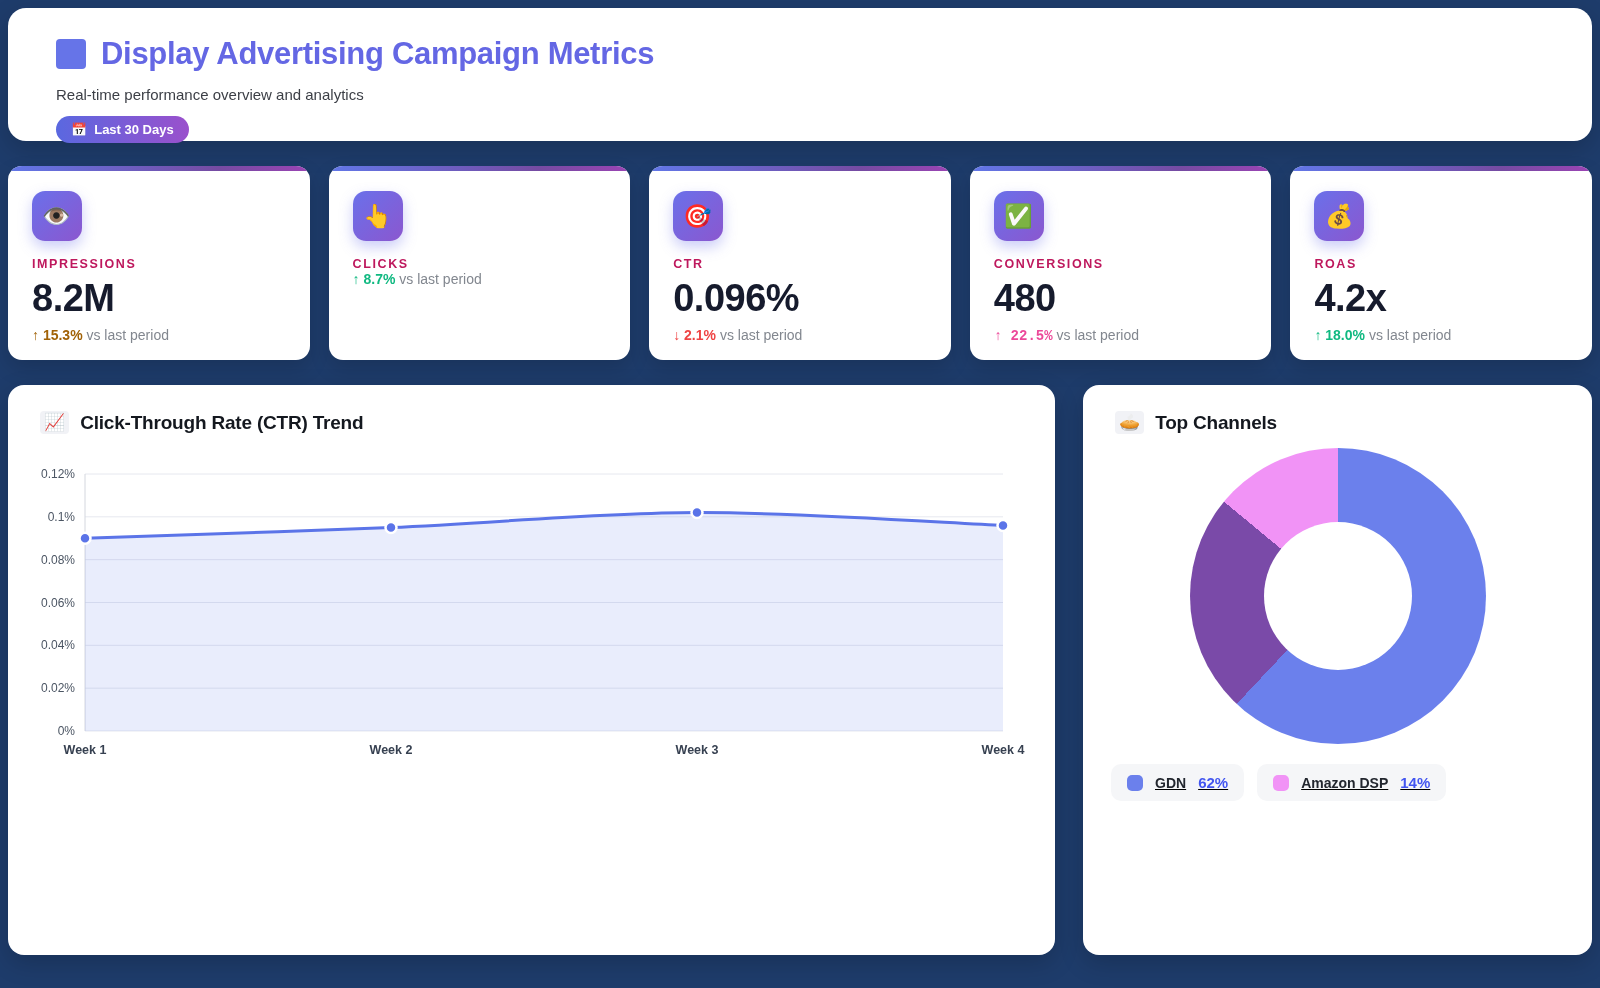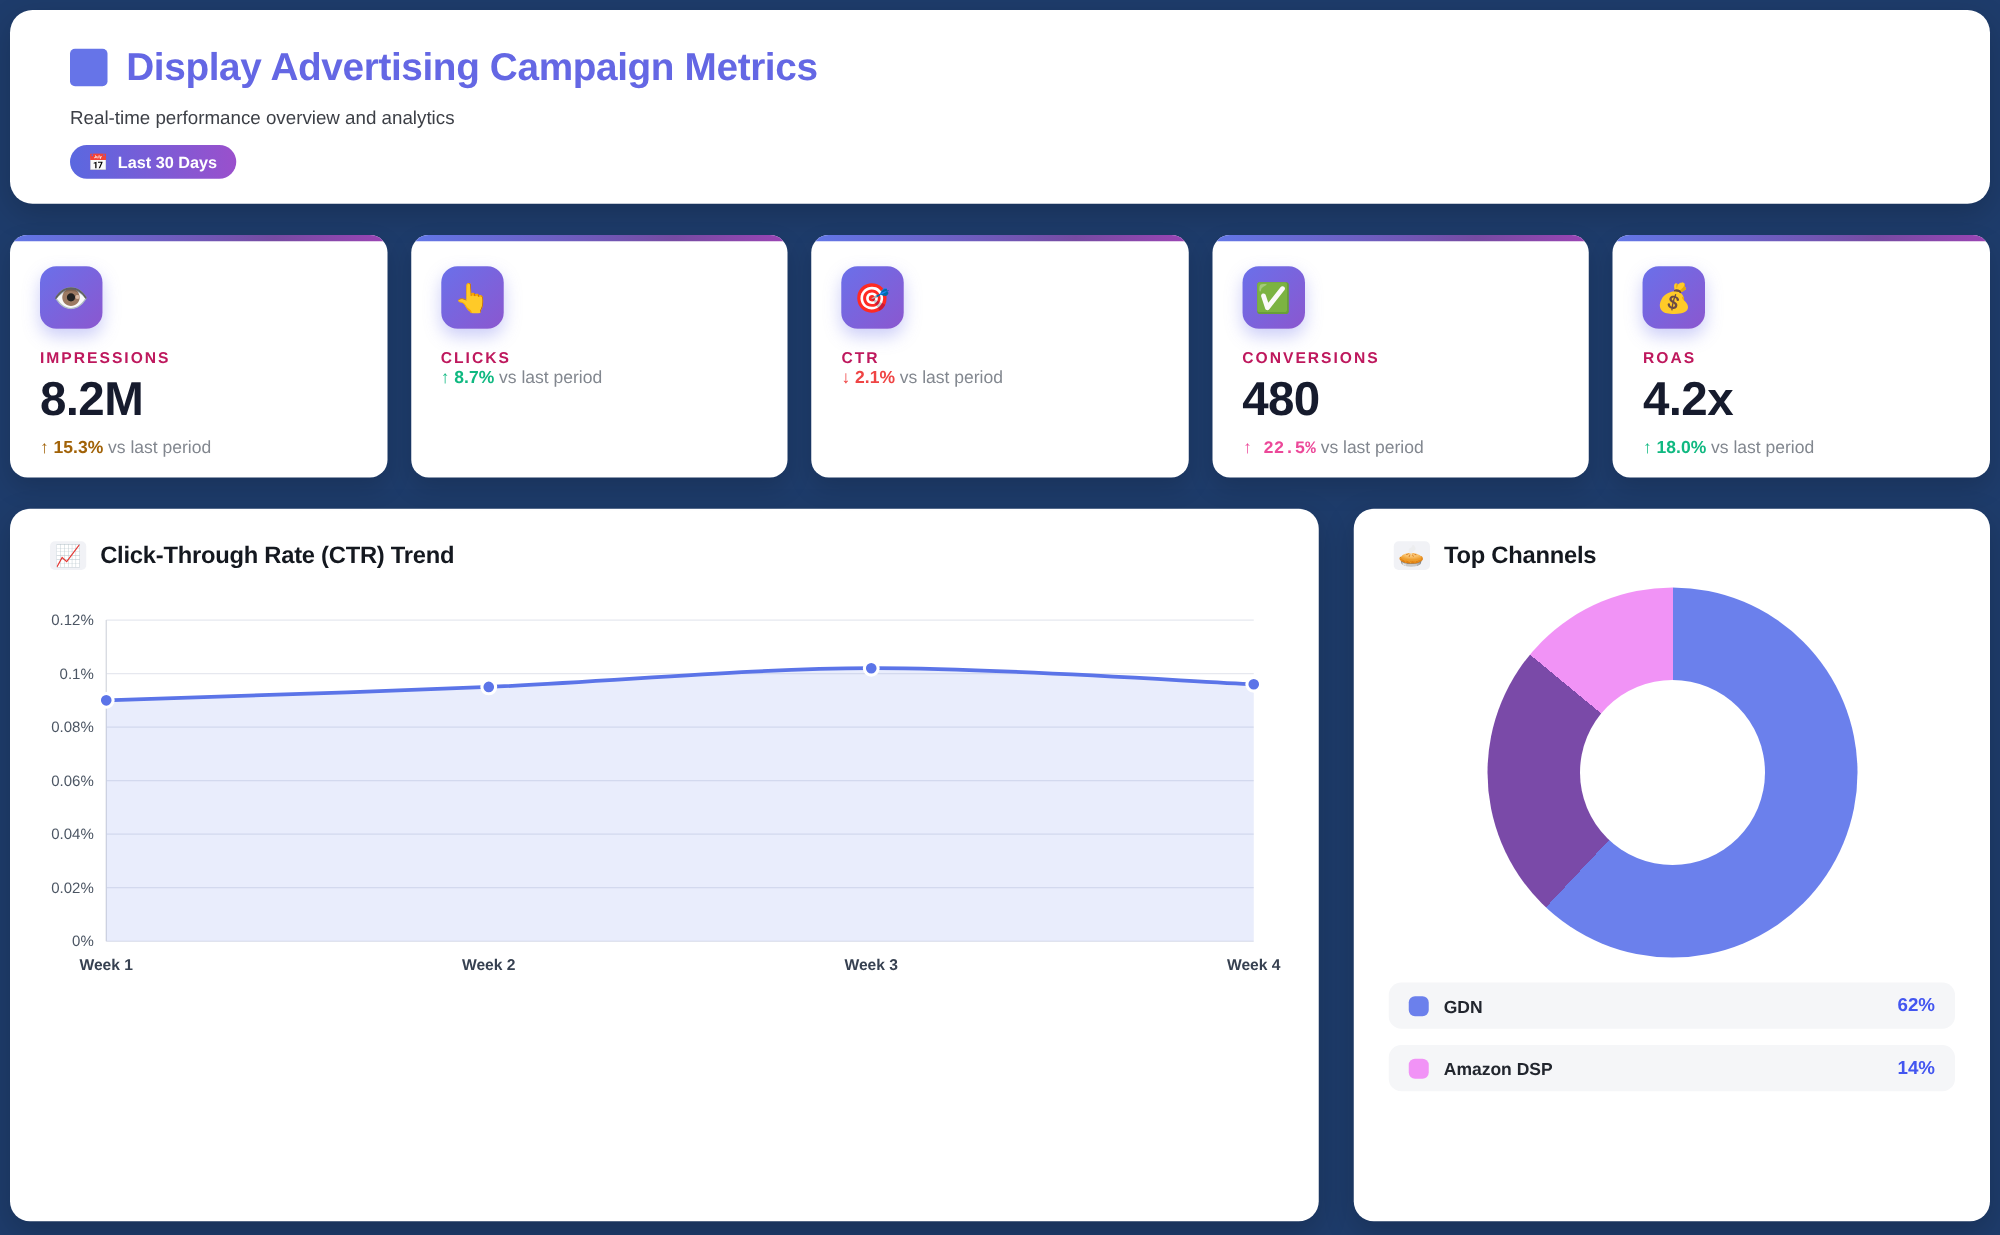--- a/index.html
+++ b/index.html
@@ -7,21 +7,21 @@
   body {
     background: #1e3c6b;
     font-family: "Liberation Sans", sans-serif;
     padding: 8px;
     overflow: hidden;
   }
   .header-card {
     background: #ffffff;
     border-radius: 18px;
     padding: 28px 64px 20px 48px;
-    height: 155px;
+    height: 133px;
     margin-bottom: 25px;
     box-shadow: 0 8px 24px rgba(0,0,0,.18);
   }
   .title-row { display: flex; align-items: center; gap: 15px; }
   .title-square { width: 30px; height: 30px; border-radius: 4px; background: #6674e8; flex: 0 0 auto; }
   h1.page-title { font-size: 31px; font-weight: 800; color: #6467e4; letter-spacing: -0.3px; }
   .subtitle { margin-top: 14px; font-size: 15px; color: #3c3f46; }
   .badge {
     margin-top: 13px;
     display: inline-flex; align-items: center; gap: 7px;
@@ -65,21 +65,21 @@
   h2.card-title { font-size: 19px; font-weight: 800; color: #14181f; letter-spacing: -0.2px; }
   .line-svg { display: block; }
 
   .donut-wrap { display: flex; justify-content: center; margin: 8px 0 20px; }
   .donut {
     width: 296px; height: 296px; border-radius: 50%; position: relative;
   }
   .donut::after {
     content: ""; position: absolute; inset: 74px; background: #fff; border-radius: 50%;
   }
-  .legend { display: flex; flex-direction: column; gap: 13px; padding: 0 4px; }
+  .legend { display: flex; flex-direction: row; gap: 13px; padding: 0 4px; text-decoration: underline; }
   .legend-row {
     display: flex; align-items: center; gap: 12px;
     background: #f5f6f8; border-radius: 10px; height: 37px; padding: 0 16px;
   }
   .swatch { width: 16px; height: 16px; border-radius: 5px; flex: 0 0 auto; }
   .legend-label { font-size: 14px; font-weight: 700; color: #22262e; }
   .legend-pct { margin-left: auto; font-size: 15px; font-weight: 800; color: #4356f0; }
 </style>
 </head>
 <body>
@@ -124,20 +124,21 @@
         <span class="delta-note">vs last period</span>
       </div>
     </article>
 
     <article class="kpi-card">
       <div class="kpi-strip"></div>
       <div class="kpi-icon">
           <span>🎯</span>
         </div>
       <div class="kpi-label">CTR</div>
+      <div class="kpi-value">0.096%</div>
       <div class="kpi-delta">
         <span class="delta-val" style="color: rgb(239, 68, 68);">↓ 2.1%</span>
         <span class="delta-note">vs last period</span>
       </div>
     </article>
 
     <article class="kpi-card">
       <div class="kpi-strip"></div>
       <div class="kpi-icon">
           <span>✅</span>

